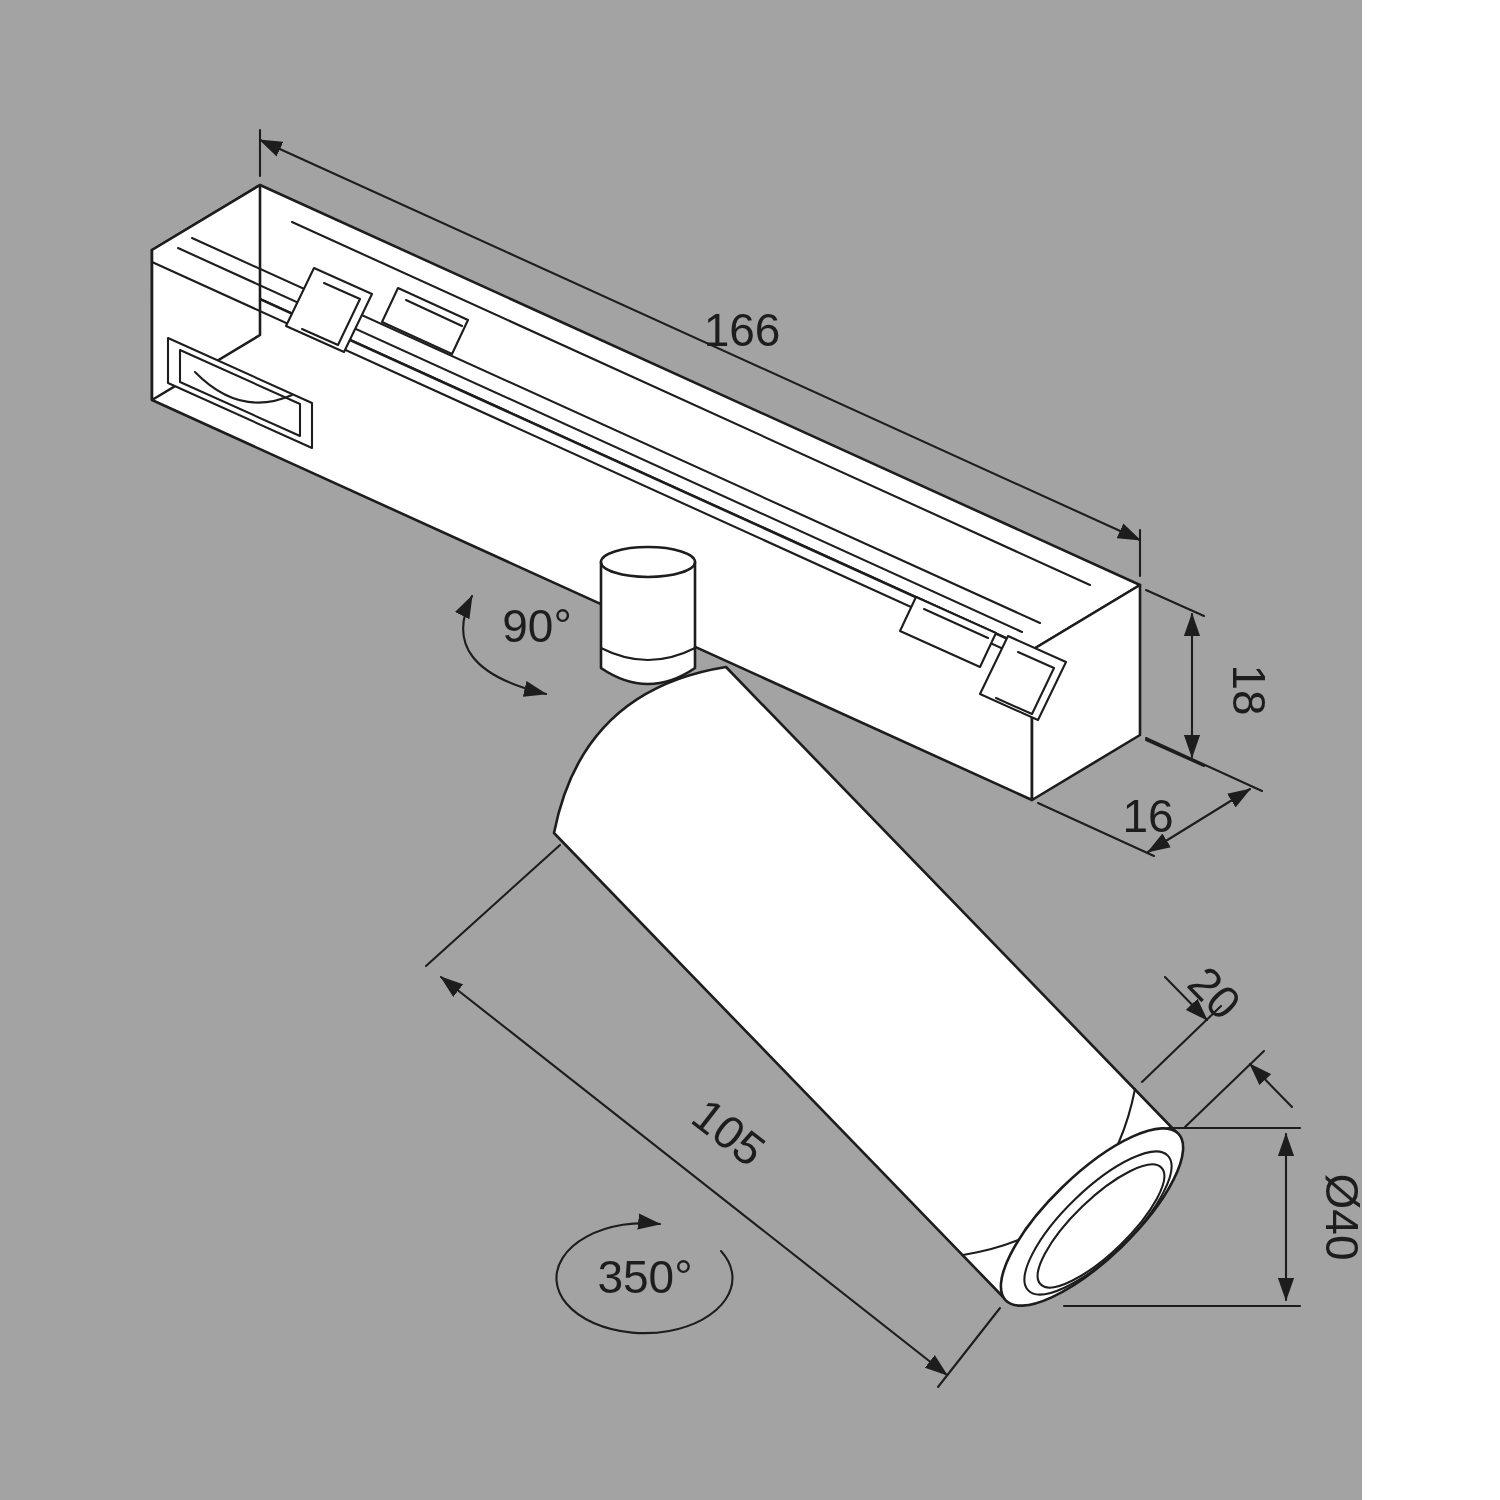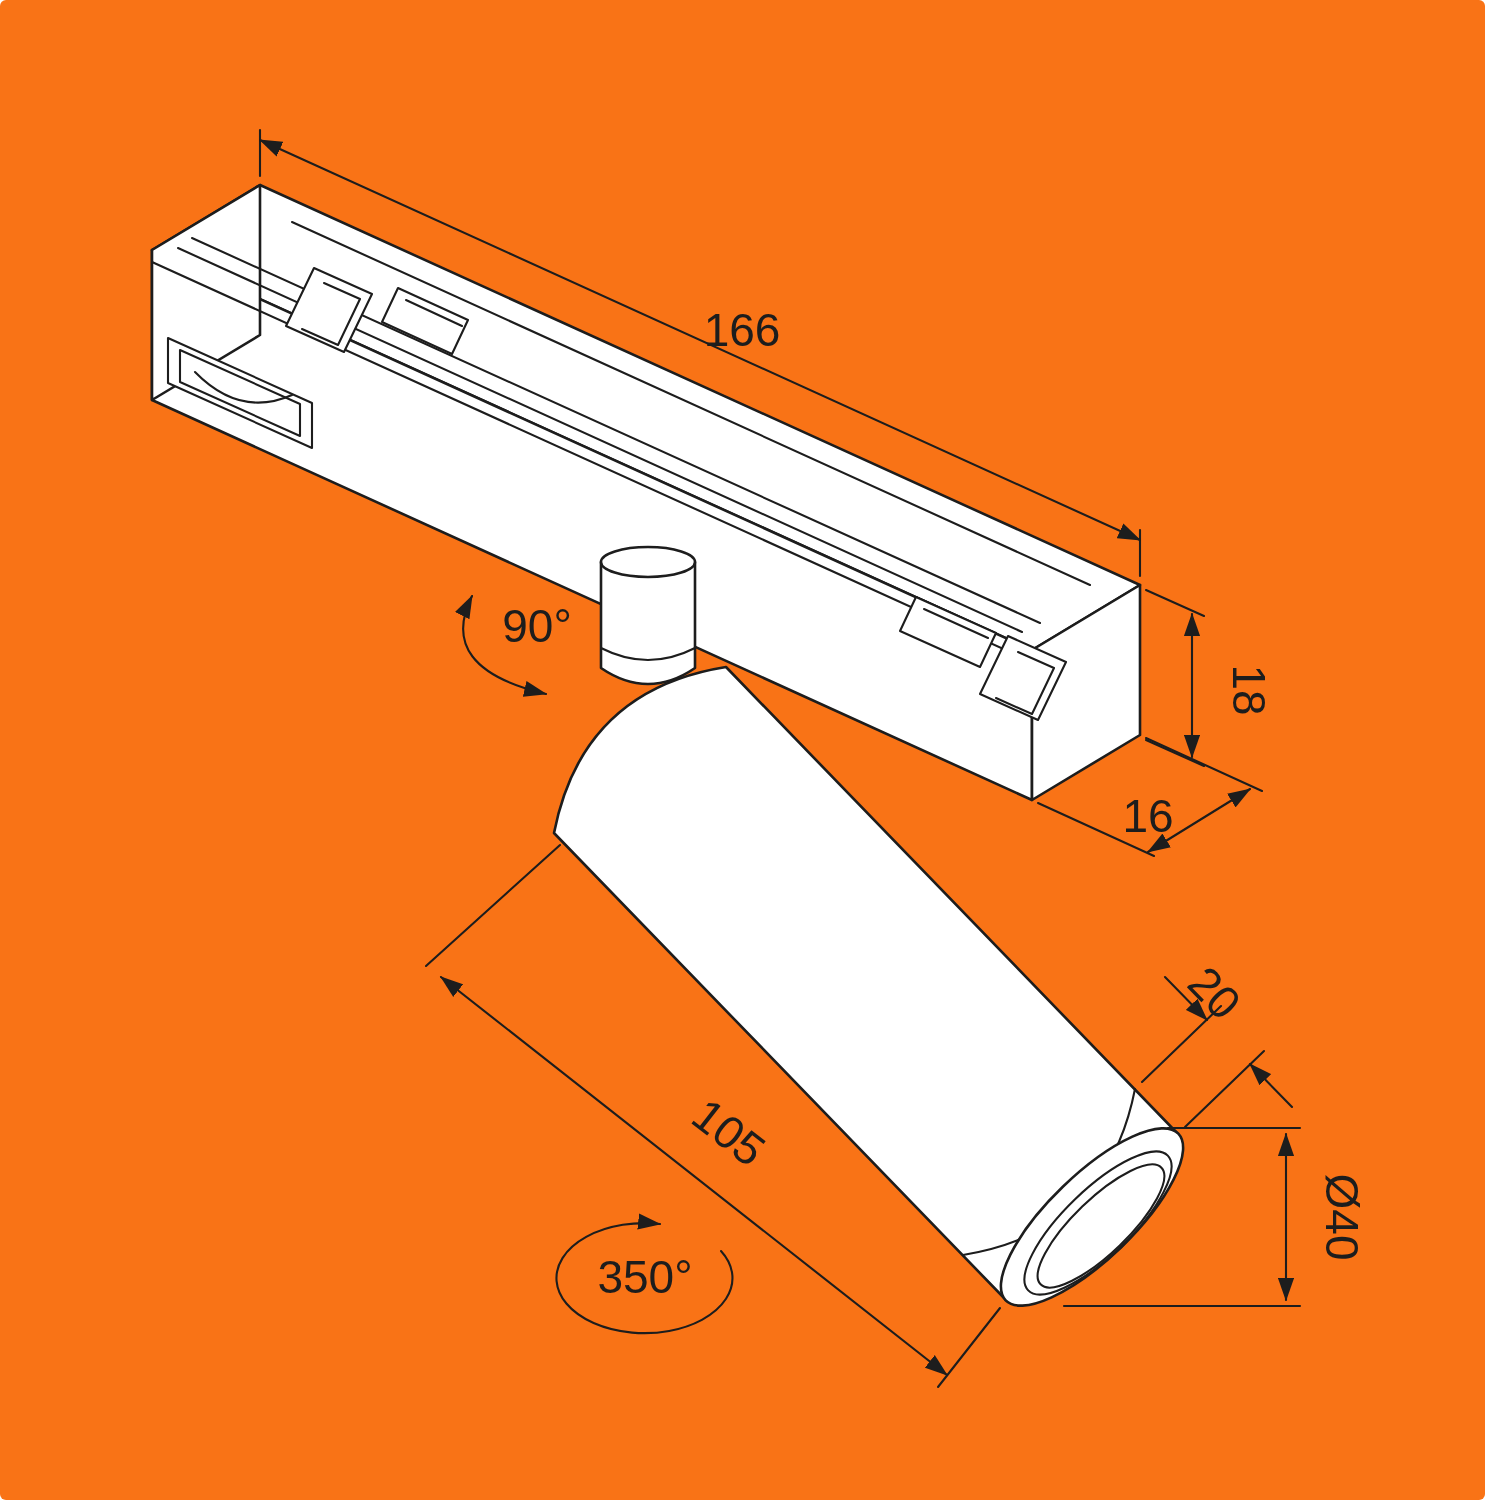--- a/index.html
+++ b/index.html
@@ -2,25 +2,24 @@
 <html><head>
 <meta charset="utf-8">
 <style>
   html,body{
     margin:0;
     padding:0;
     background:#ffffff;
     font-family:"Liberation Sans", sans-serif;
   }
   .stage{
-    width:1485px;
+    width:1362px;
     height:1500px;
     position:relative;
-    background:#f97316;
-    border-radius:6px;
+    background:#a3a3a3;
   }
   svg{display:block}
   .ln{
     fill:none;
     stroke:#1d1d1d;
     stroke-width:2.6;
     stroke-linecap:round;
     stroke-linejoin:round;
   }
   .face{

